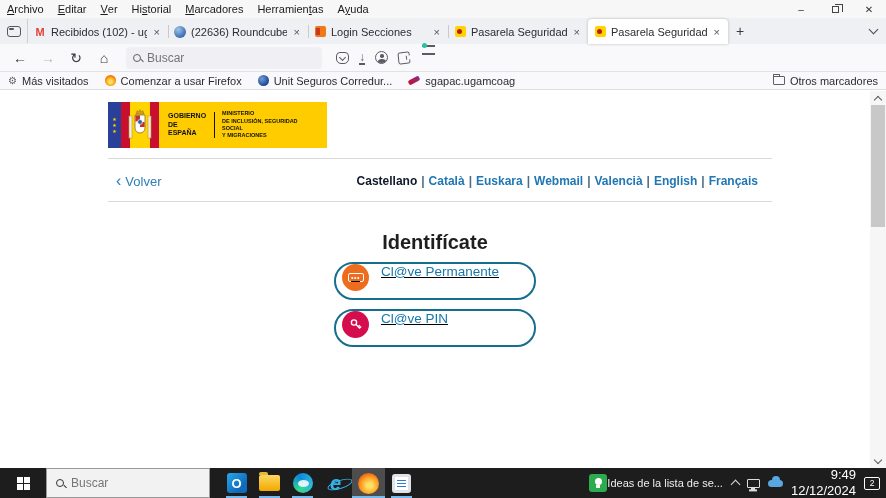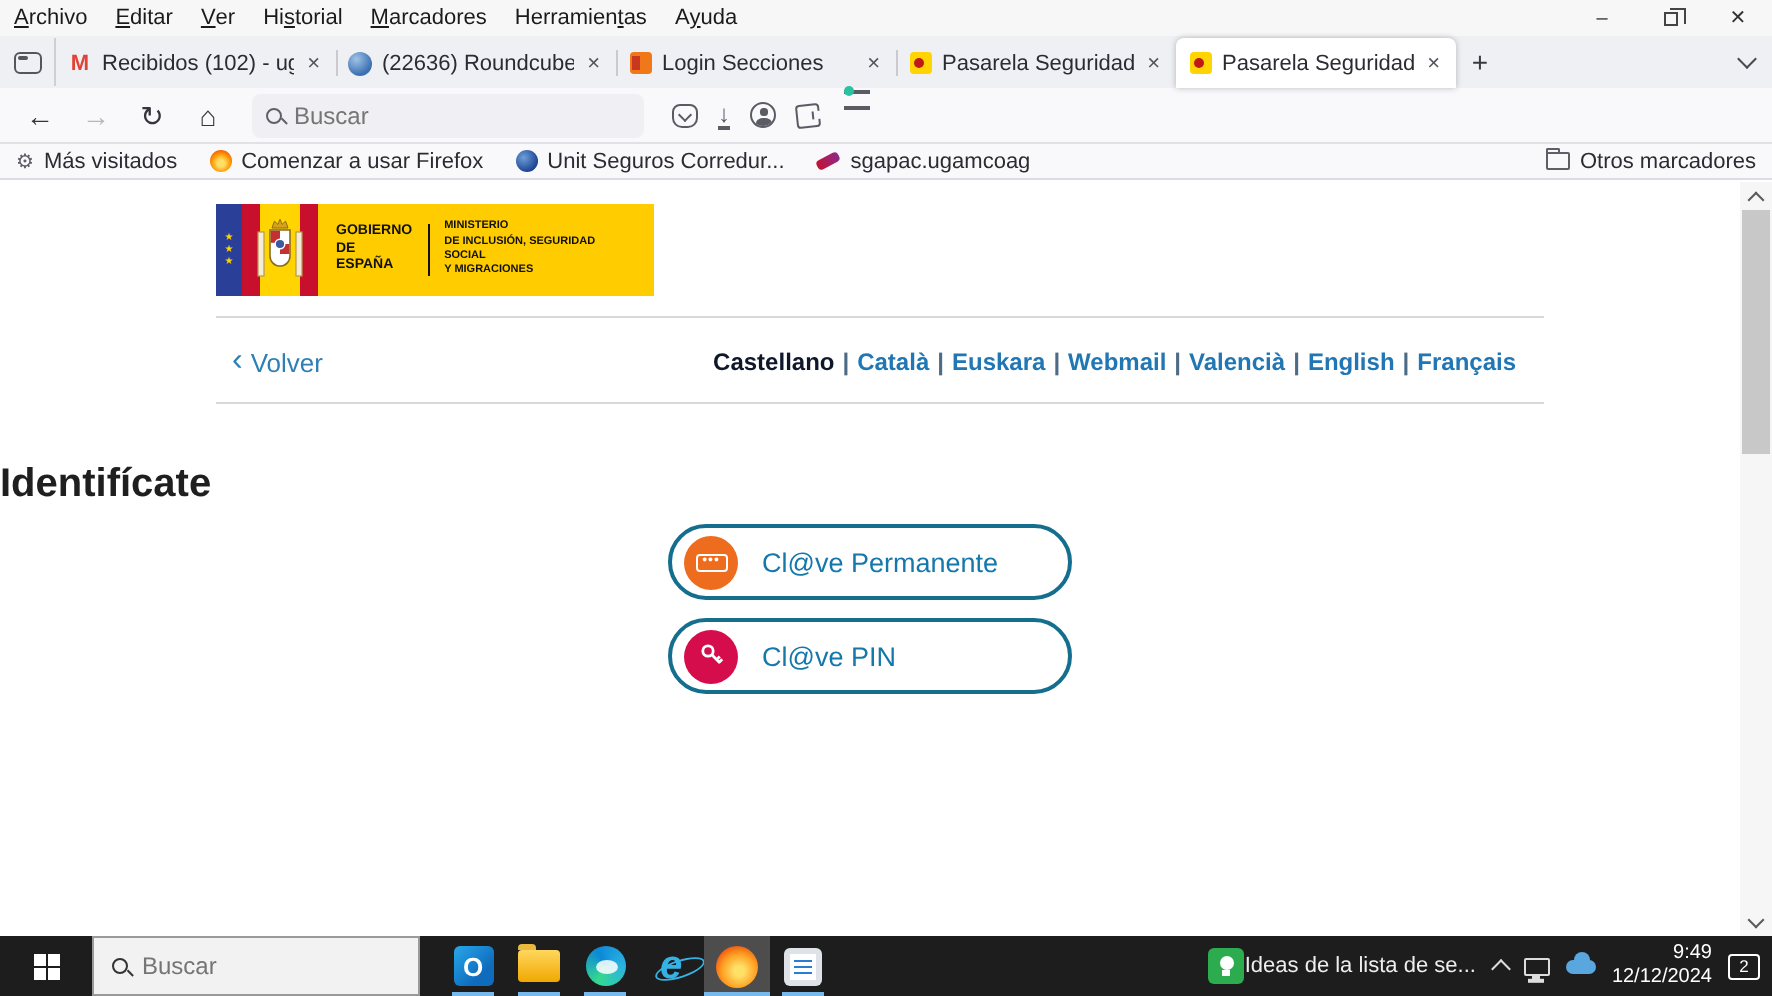--- a/index.html
+++ b/index.html
@@ -113,26 +113,26 @@
   .brand .bold { color:#1e5f90; font-weight:bold; }
   .divider { position:absolute; left:108px; right:98px; height:1px; background:#d9d9d9; }
   .d1 { top:67px; } .d2 { top:110px; }
   .volver-row { position:absolute; left:108px; right:98px; top:78px; height:24px; display:flex; align-items:center; }
   .volver { color:#2e7fb5; font-size:13px; display:flex; align-items:center; gap:4px; margin-left:8px; }
   .volver .chv { font-size:16px; line-height:1; }
   .langs { margin-left:auto; font-size:12px; font-weight:bold; color:#2077b4; display:flex; gap:4px;
            margin-right:14px; }
   .langs .current { color:#0f172a;text-align:right; }
   .langs .sep { color:#4d6b84; }
-  .page-heading { position:absolute; top:140px; left:0; width:870px; 
+  .page-heading { position:absolute; top:140px; left:0; width:870px; text-align:center;
                   font-size:20px; font-weight:bold; color:#1f1f1f; }
   .login-col { position:absolute; top:171px; left:0; width:870px; display:flex; flex-direction:column;
                align-items:center; gap:9px; }
   .login-btn { width:202px; height:38px; border:2px solid #156e8e; border-radius:19px; background:#fff;
-               display:flex; align-items:center; gap:12px; padding-left:6px; }
+               display:flex; gap:12px; padding-left:6px;text-decoration:underline; }
   .login-btn .circle { width:27px; height:27px; border-radius:50%; flex:0 0 27px;
                display:flex; align-items:center; justify-content:center; position:relative; }
   .c-orange { background:#ee6c1d; } .c-red { background:#d50d4d; } .c-teal { background:#19647e; }
   .login-btn .lbl { font-size:13.5px; color:#1578ab; }
   .pw-box { width:16px; height:9px; border:1.2px solid #fff; border-radius:2px; display:flex;
             align-items:center; justify-content:center; color:#fff; font-size:7px; letter-spacing:.5px; line-height:0; }
   .phone { width:9px; height:14px; border:1.3px solid #fff; border-radius:2px; position:relative; }
   .phone::after { content:""; position:absolute; bottom:1px; left:2.6px; width:2px; height:1.3px; background:#fff; }
   .idcard { width:14px; height:10px; border:1.2px solid #fff; border-radius:1.5px; position:relative; }
   .idcard::before { content:""; position:absolute; left:1.5px; top:2px; width:4px; height:4px; border:1px solid #fff; }
@@ -183,21 +183,21 @@
   .i-idea::before { content:""; position:absolute; left:5.5px; top:3.5px; width:7px; height:7px; border-radius:50%; background:#fff; }
   .i-idea::after { content:""; position:absolute; left:7px; top:11px; width:4px; height:3px; background:#fff; }
   .notif-text { font-size:11px; color:#eee; white-space:nowrap; }
   .tray { display:flex; align-items:center; gap:8px; }
   .tray-chv { width:7px; height:7px; border-right:1.4px solid #ddd; border-bottom:1.4px solid #ddd;
               transform:rotate(-135deg); margin-top:3px; }
   .i-net { width:13px; height:9px; border:1.3px solid #ddd; border-radius:1px; position:relative; }
   .i-net::after { content:""; position:absolute; left:3.5px; bottom:-3.5px; width:4px; height:2px; background:#ddd; box-shadow:-2px 1.4px 0 #ddd, 2px 1.4px 0 #ddd; }
   .i-cloud { width:15px; height:7px; border-radius:7px; background:#5aa7e0; position:relative; }
   .i-cloud::before { content:""; position:absolute; left:4px; top:-4px; width:8px; height:8px; border-radius:50%; background:#5aa7e0; }
-  .clock { font-size:10px; line-height:1.25; text-align:right; color:#fff; }
+  .clock { font-size:13px; line-height:1.25; text-align:right; color:#fff; }
   .action-center { width:16px; height:13px; border:1.3px solid #fff; border-radius:2px; display:flex;
               align-items:center; justify-content:center; font-size:8.5px; color:#fff; position:relative; }
 </style>
 </head>
 <body>
 
 <div class="menubar">
   <div class="menu-item">
       <span></span>
       <span class="akey">A</span>

